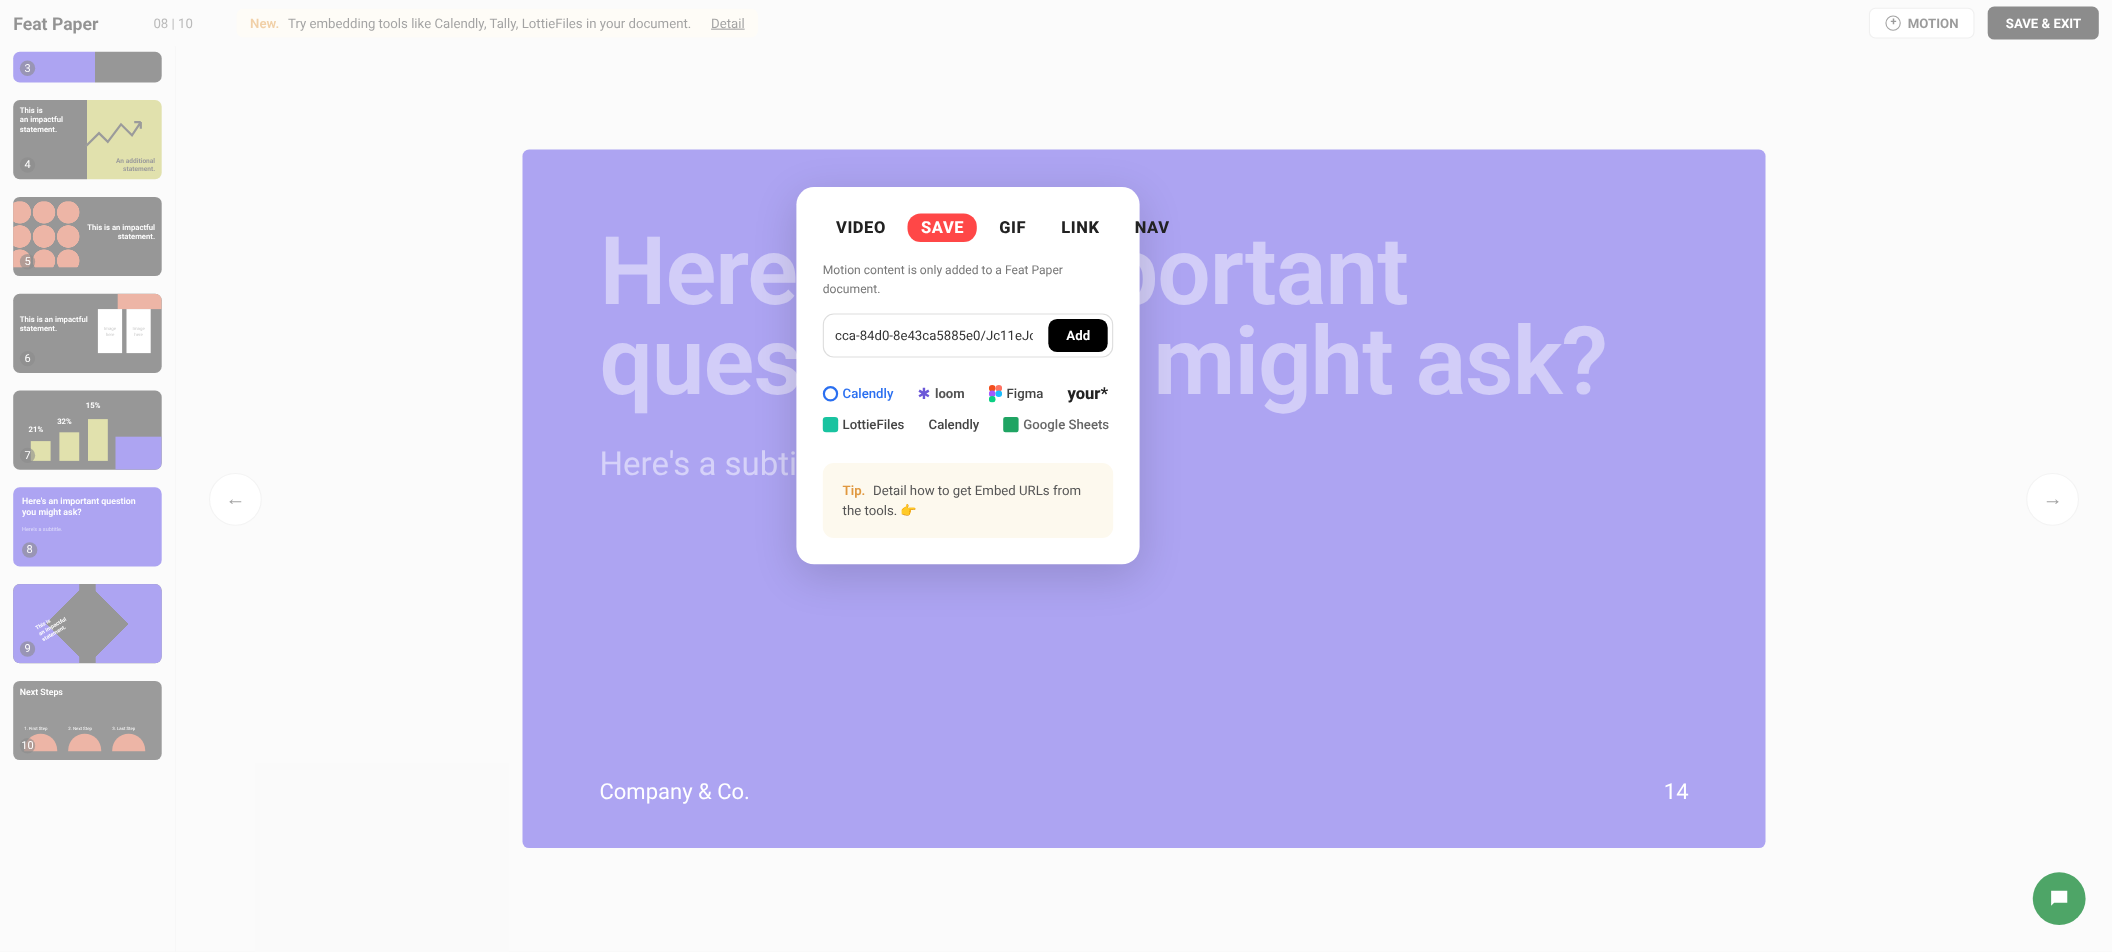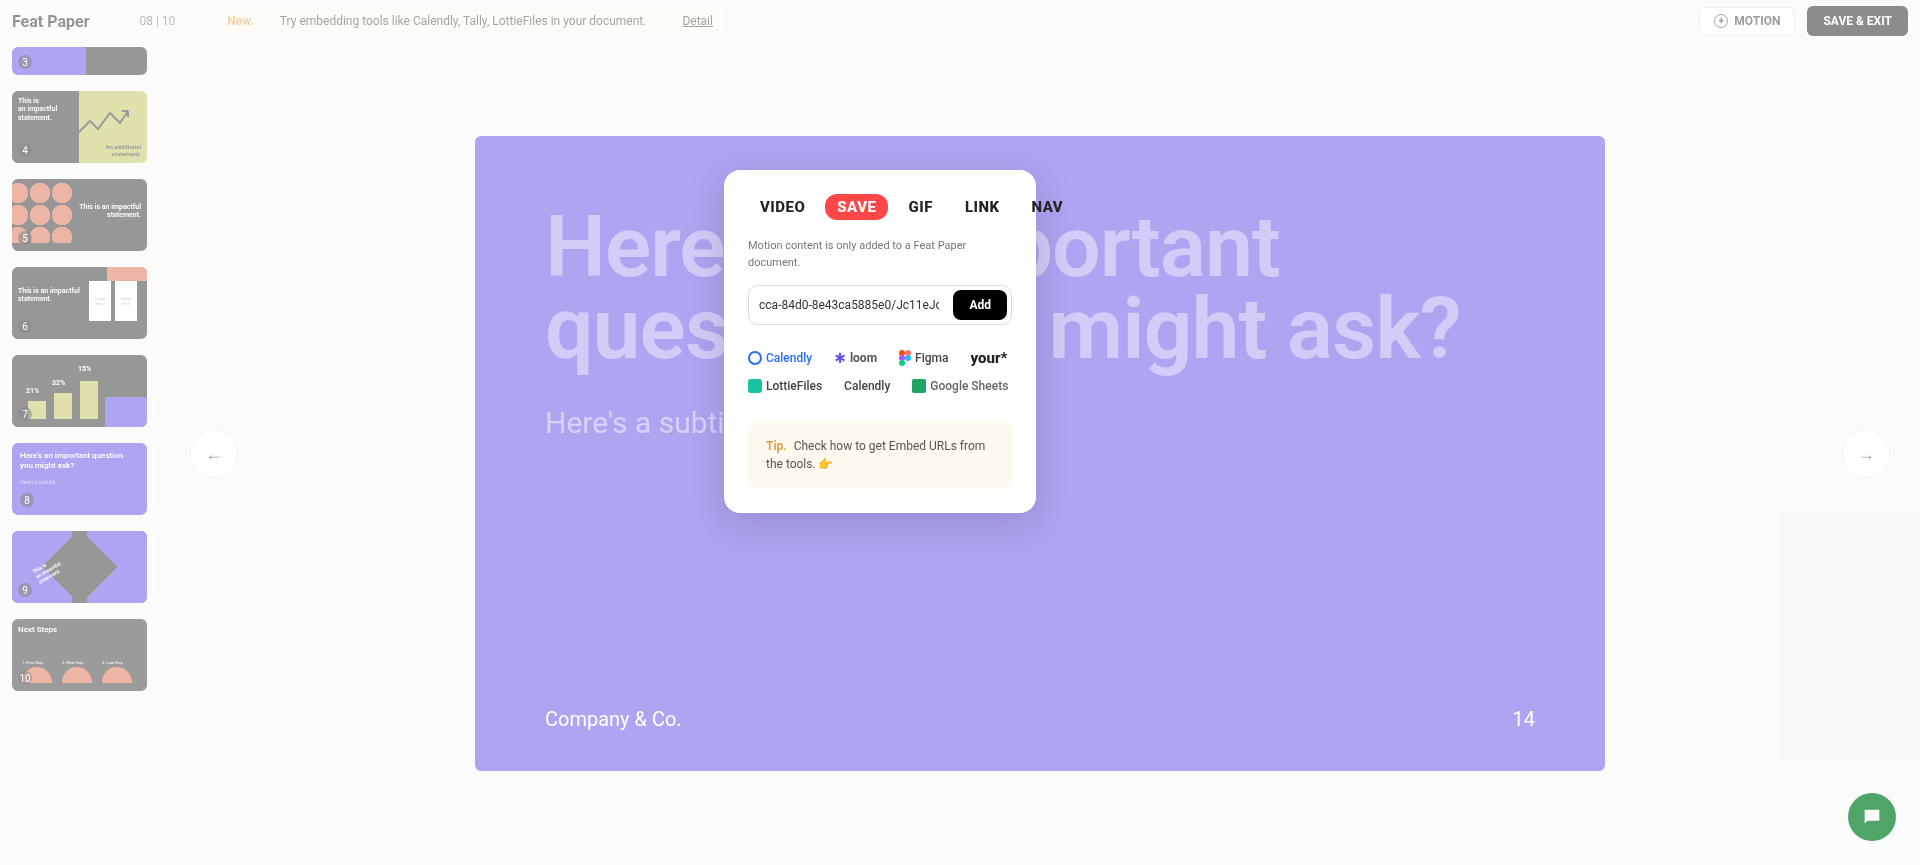--- a/index.html
+++ b/index.html
@@ -30,21 +30,21 @@
       color: #111;
     }
     .page-counter {
       font-size: 12px;
       color: #666;
       margin-left: 30px;
     }
     .new-badge-bar {
       display: flex;
       align-items: center;
-      gap: 26px;
+      gap: 8px;
       background: #fdf9ee;
       border-radius: 6px;
       padding: 6px 12px;
       margin-left: 20px;
     }
     .new-badge {
       color: #e0983f;
       font-weight: 600;
       font-size: 12px;
     }
@@ -574,21 +574,21 @@
     <div class="tool-logo">
       <span style="font-weight:500">Calendly</span>
     </div>
     <div class="tool-logo">
       <span class="tool-icon" style="background:#1fa463;border-radius:2px"></span>
       <span style="color:#666">Google Sheets</span>
     </div>
   </div>
   <div class="tip-box">
     <span class="tip-label">Tip.</span>
-    <span>Check how to get Embed URLs from the tools. 👉</span>
+    <span>Detail how to get Embed URLs from the tools. 👉</span>
   </div>
 </div>
 
 <div class="chat-bubble">
   <svg width="22" height="22" viewBox="0 0 24 24" fill="#fff">
     <path d="M4 4h16v12H7l-3 3V4z"></path>
   </svg>
 </div>
 
 </body></html>

